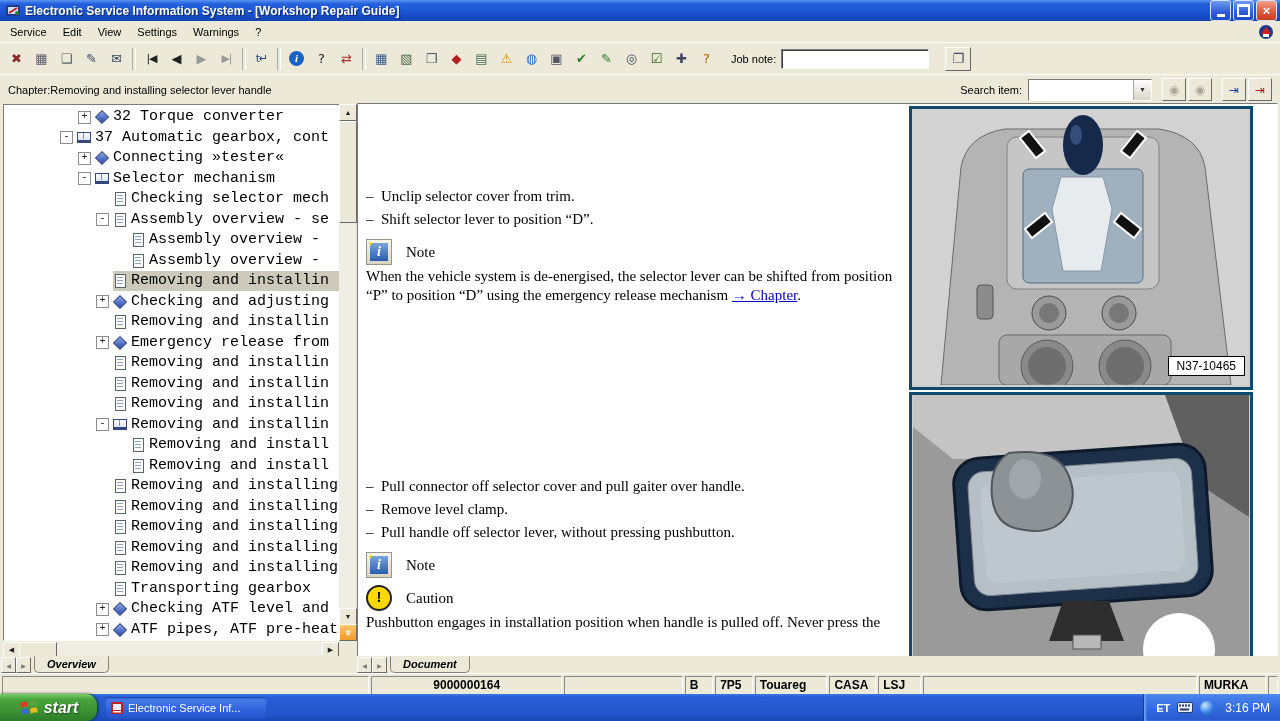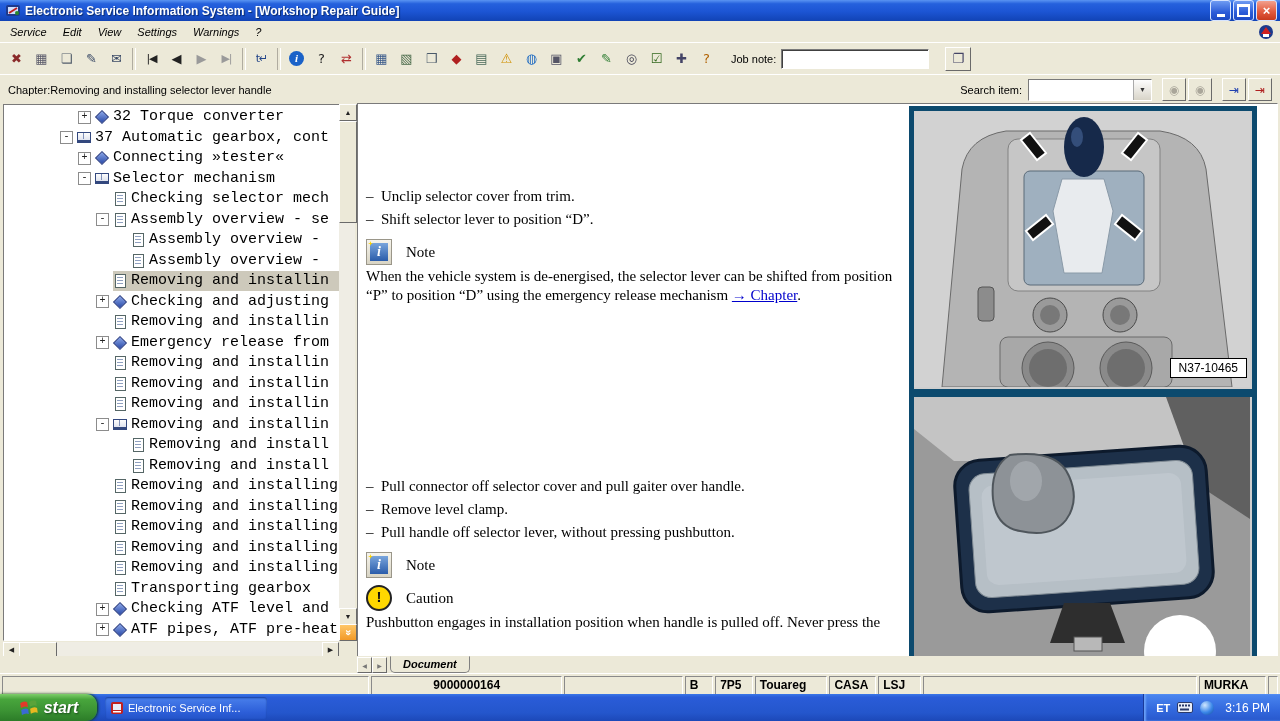--- a/index.html
+++ b/index.html
@@ -13,21 +13,21 @@
   #titlebar .t-text{color:#fff;font-weight:bold;font-size:12px;text-shadow:1px 1px 1px #0a2a6a;white-space:nowrap;flex:1;}
   .wc{width:19px;height:19px;margin-left:2px;border-radius:3px;border:1px solid #d6e4ff;
     background:linear-gradient(180deg,#6e9bf2,#2b5cd8 60%,#1c4ac4);color:#fff;font-weight:bold;
     display:flex;align-items:center;justify-content:center;font-size:12px;line-height:1;}
   .wc.close{background:linear-gradient(180deg,#f2a08e,#e25c40 55%,#c83a1e);font-size:13px;}
   .wc.min span{display:block;width:8px;height:3px;background:#fff;margin-top:9px;}
   .wc.max span{display:block;width:9px;height:8px;border:2px solid #fff;border-top-width:3px;}
   
   #menubar{position:absolute;left:0;top:21px;right:0;height:21px;background:#ece9d8;
     border-bottom:1px solid #d0ccbe;display:flex;align-items:center;padding:0 2px;}
-  .menu-item{padding:2px 8px;font-style:italic;}
+  .menu-item{padding:2px 8px;}
   #menubar .brand{margin-left:auto;margin-right:4px;width:16px;height:16px;}
   
   #toolbar{position:absolute;left:0;top:42px;right:0;height:31px;background:#ece9d8;
     border-top:1px solid #fff;border-bottom:1px solid #b8b4a6;display:flex;align-items:center;padding:0 4px;}
   .tb-btn{width:23px;height:24px;border:1px solid transparent;background:transparent;padding:0;margin:0;
     display:flex;align-items:center;justify-content:center;flex:none;}
   .tb-glyph{font-family:"DejaVu Sans",sans-serif;font-size:13px;line-height:1;}
   .tb-glyph.small{font-size:11px;letter-spacing:-1px;}
   .tb-glyph.round{background:#1a62c8;color:#fff;border-radius:50%;width:15px;height:15px;line-height:15px;
     text-align:center;font-size:11px;font-weight:bold;font-style:italic;font-family:"Liberation Serif",serif;}
@@ -94,21 +94,21 @@
     position:relative;margin-right:14px;}
   .note-inner{position:absolute;left:3px;top:3px;right:3px;bottom:3px;background:linear-gradient(#79a5dc,#2a5caa);
     color:#fff;font:bold italic 14px/18px "Liberation Serif",serif;text-align:center;}
   .note-icon::after{content:"";position:absolute;left:1px;top:1px;width:5px;height:5px;background:#ffd400;
     clip-path:polygon(50% 0,62% 38%,100% 50%,62% 62%,50% 100%,38% 62%,0 50%,38% 38%);}
   .caution-icon{width:22px;height:22px;flex:none;border-radius:50%;background:#ffd800;border:2px solid #222;
     color:#111;font:bold 15px/20px "Liberation Sans",sans-serif;text-align:center;margin-right:14px;}
   .icon-label{font-size:15px;}
   .para{width:528px;line-height:19px;margin-bottom:3px;}
   .doc-link{color:#0000cc;text-decoration:underline;cursor:pointer;}
-  .figure{position:absolute;border:5px solid #0c4a6e;background:#cfcfcf;}
+  .figure{position:absolute;border:3px solid #0c4a6e;background:#cfcfcf;text-align:center;}
   #fig1{left:551px;top:2px;width:338px;height:278px;}
   #fig2{left:551px;top:288px;width:338px;height:263px;}
   .fig-label{position:absolute;right:5px;bottom:11px;background:#fff;border:1px solid #000;
     font:12px/16px "Liberation Sans",sans-serif;padding:1px 8px;}
   
   #tabsrow{position:absolute;left:0;top:656px;right:0;height:17px;background:#ece9d8;}
   .tabstrip{position:absolute;top:0;height:17px;display:flex;align-items:flex-start;}
   #strip-left{left:1px;width:355px;}
   #strip-doc{left:357px;right:0;}
   .tab-arrow{width:13px;height:14px;background:#ece9d8;border:1px solid;border-color:#fff #6a6a6a #6a6a6a #fff;
@@ -627,20 +627,29 @@
           <ellipse cx="112" cy="84" rx="16" ry="20" fill="#a6abb0" opacity="0.8"></ellipse>
           <path d="M150,206 h46 l15,40 H136 Z" fill="#2e2e2e"></path>
           <rect x="160" y="240" width="28" height="14" fill="#b8b8b8" stroke="#555"></rect>
           <circle cx="266" cy="254" r="36" fill="#fff"></circle>
         </svg>
       </div>
     </div>
   </div>
 
   <div id="tabsrow">
+    <div class="tabstrip" id="strip-left">
+      <span class="tab-arrow">
+          <span>◀</span>
+        </span>
+      <span class="tab-arrow">
+          <span>▶</span>
+        </span>
+      <span class="tab">Overview</span>
+    </div>
     <div class="tabstrip" id="strip-doc">
       <span class="tab-arrow">
           <span>◀</span>
         </span>
       <span class="tab-arrow">
           <span>▶</span>
         </span>
       <span class="tab">Document</span>
     </div>
   </div>

